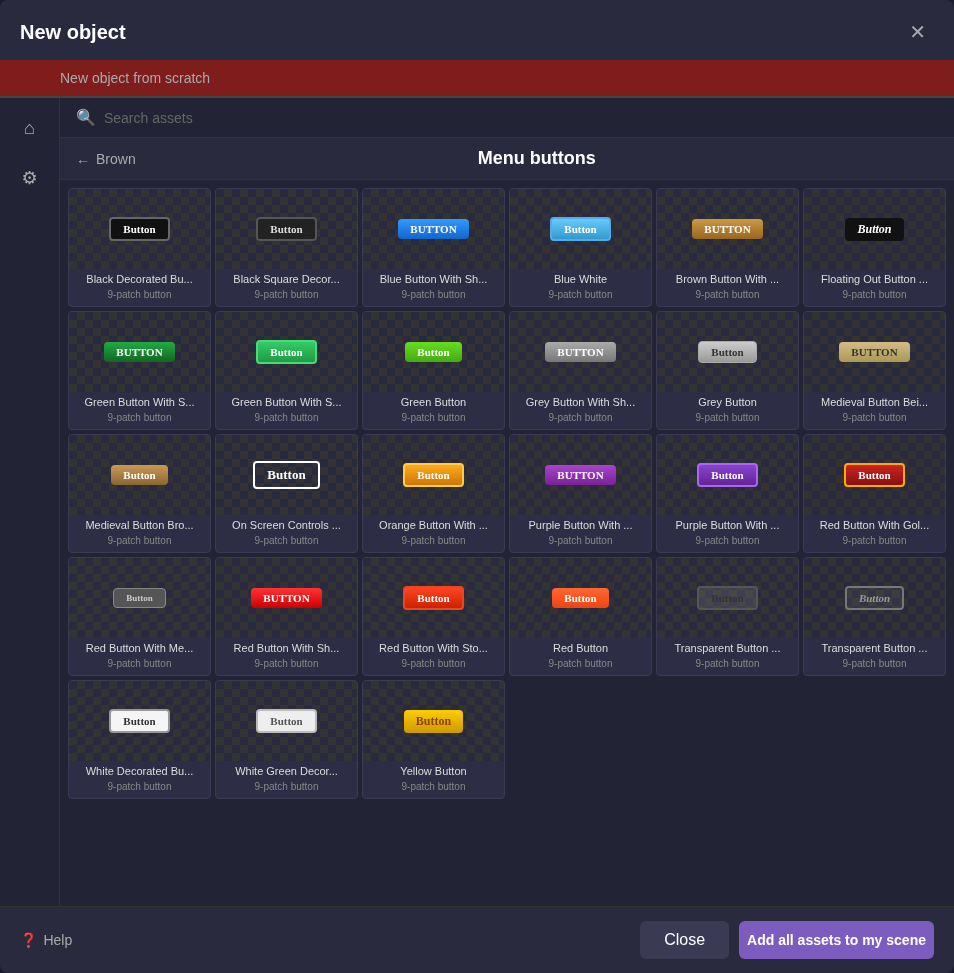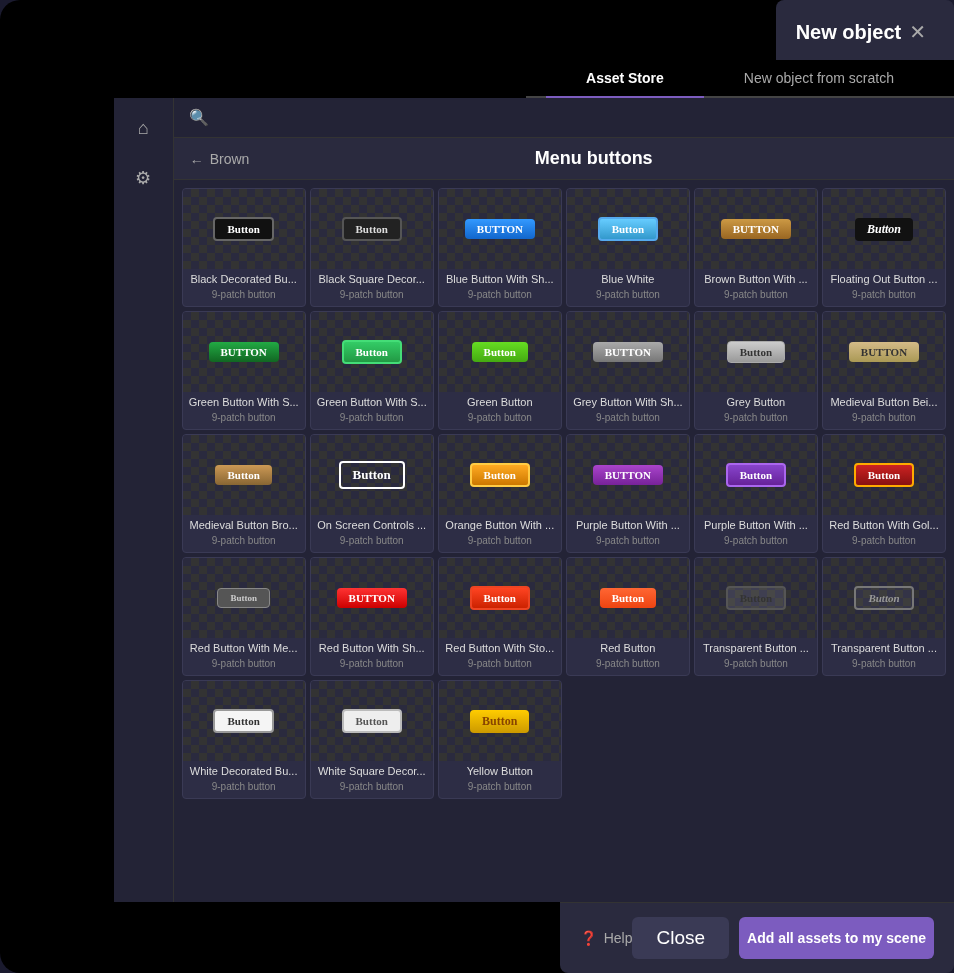--- a/index.html
+++ b/index.html
@@ -7,27 +7,26 @@
       background: #1a1a2e;
       font-family: Arial, sans-serif;
       display: flex;
       justify-content: center;
       align-items: center;
       min-height: 100vh;
     }
     .dialog {
       width: 954px;
       min-height: 973px;
-      background: #000000;
+      background: #7f1d1d;
       border-radius: 20px;
       display: flex;
       flex-direction: column;
       color: #fff;
       position: relative;
-      align-items: flex-end;
     }
     .dialog-header {
       display: flex;
       justify-content: space-between;
       align-items: center;
       padding: 16px 20px 12px;
       background: #2a2a3e;
       border-radius: 8px 8px 0 0;
     }
     .dialog-title {
@@ -200,21 +199,21 @@
       font-size: 14px;
     }
     .footer-actions { display: flex; gap: 10px; }
     .btn-close {
       background: #3a3a55;
       border: none;
       color: #fff;
       padding: 10px 24px;
       border-radius: 6px;
       cursor: pointer;
-      font-size: 19px;
+      font-size: 16px;
     }
     .btn-add-all {
       background: #7c5cbf;
       border: none;
       color: #fff;
       padding: 10px 8px;
       border-radius: 6px;
       cursor: pointer;
       font-size: 14px;
       font-weight: bold;
@@ -410,35 +409,35 @@
 <body>
 
 <div class="dialog">
 
   <div class="dialog-header">
     <span class="dialog-title">New object</span>
     <button class="close-btn">✕</button>
   </div>
 
   <div class="tabs">
-    <div class="tab active">Asset Store</div>
     <div class="tab">New object from scratch</div>
   </div>
 
   <div class="content-area">
 
     <div class="sidebar">
       <button class="sidebar-btn">⌂</button>
       <button class="sidebar-btn">⚙</button>
     </div>
 
     <div class="main-content">
 
       <div class="search-bar">
         <span class="search-icon">🔍</span>
+        <input class="search-input" type="text" placeholder="Search assets" style="">
       </div>
 
       <div class="nav-bar">
         <button class="back-btn">
           <span>←</span>
           <span>Brown</span>
         </button>
         <span class="section-title">Menu buttons</span>
       </div>
 
@@ -667,21 +666,21 @@
               <div class="asset-info">
                 <div class="asset-name">White Decorated Bu...</div>
                 <div class="asset-type">9-patch button</div>
               </div>
             </div>
             <div class="asset-card">
               <div class="asset-preview">
                 <div class="btn-preview btn-white-sq">Button</div>
               </div>
               <div class="asset-info">
-                <div class="asset-name">White Square Decor...</div>
+                <div class="asset-name">White Green Decor...</div>
                 <div class="asset-type">9-patch button</div>
               </div>
             </div>
             <div class="asset-card">
               <div class="asset-preview">
                 <div class="btn-preview btn-yellow">Button</div>
               </div>
               <div class="asset-info">
                 <div class="asset-name">Yellow Button</div>
                 <div class="asset-type">9-patch button</div>

